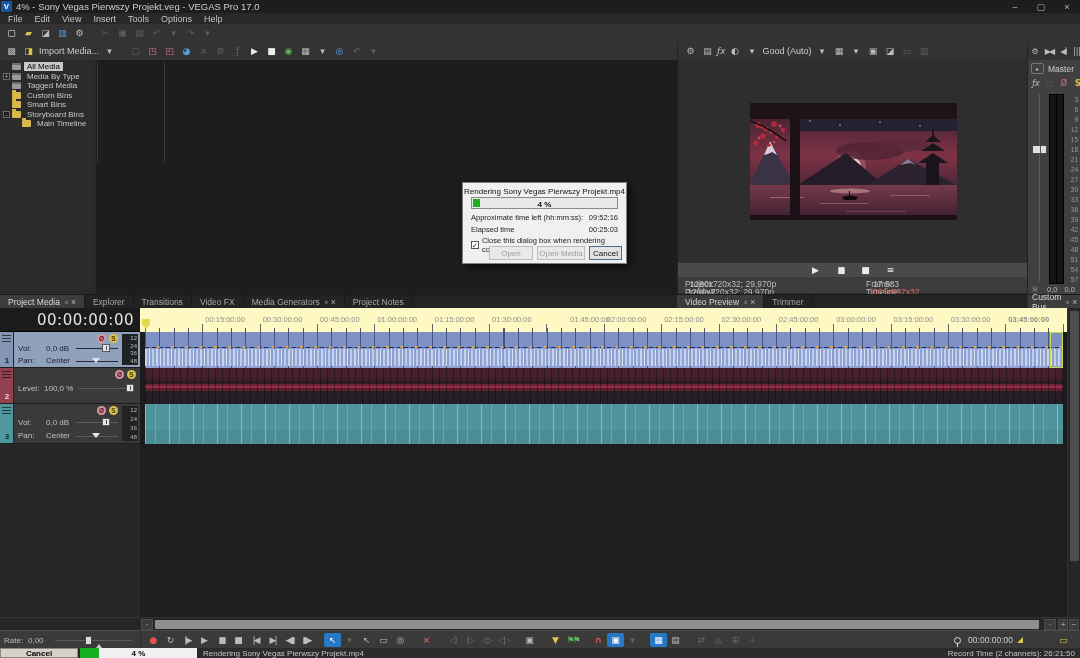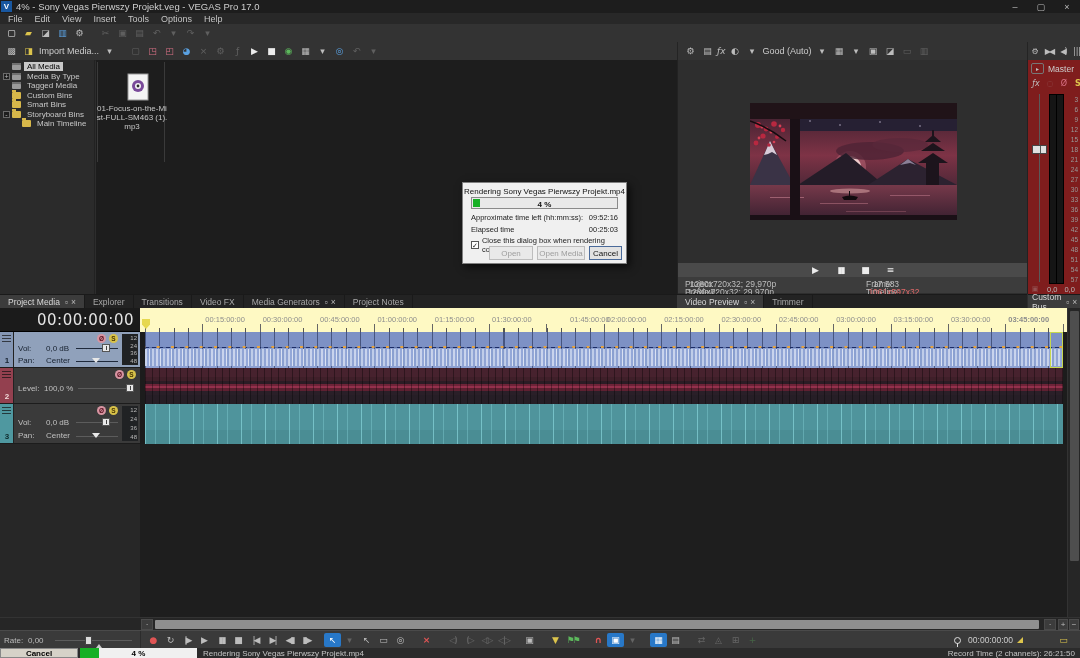--- a/index.html
+++ b/index.html
@@ -49,21 +49,21 @@
                  display:flex;align-items:center;justify-content:center;gap:8px;}
   .previnfo{position:absolute;left:0;top:217px;width:350px;height:16px;background:#3c3c3c;font-size:8.5px;}
   .previnfo span{position:absolute;white-space:nowrap;}
   
   .tabrow{background:#232323;display:flex;align-items:stretch;border-top:1px solid #1a1a1a;}
   .tab{display:flex;align-items:center;padding:0 8px;font-size:8.5px;color:#a8a8a8;border-right:1px solid #1a1a1a;}
   .tab.active{background:#3c3c3c;color:#d8d8d8;align-items:center;}
   .tab .winicons{display:none;margin-left:5px;gap:3px;color:#bbb;}
   .tab.closable .winicons{display:inline-flex;}
   
-  .master{left:1027px;top:60px;width:53px;height:234px;background:#7f1d1d;border-left:1px solid #222;font-size:8px;}
+  .master{left:1027px;top:60px;width:53px;height:234px;background:#404040;border-left:1px solid #222;font-size:8px;}
   .db{position:absolute;right:2px;width:14px;text-align:right;font-size:6.5px;color:#9a9a9a;line-height:7px;}
   
   .timebox{left:0;top:308px;width:140px;height:24px;background:#1b1b1b;border-bottom:1px solid #000;
            display:flex;align-items:center;justify-content:flex-end;padding-right:6px;box-sizing:border-box;
            font-family:"DejaVu Sans",sans-serif;font-size:15px;color:#e4e4e4;letter-spacing:.5px;}
   .ruler{left:140px;top:308px;width:927px;height:24px;background:#fef9c3;border-bottom:1px solid #111;overflow:hidden;padding-left:21px;}
   .rlabel{position:absolute;top:7px;font-size:7.5px;color:#8d8d8d;white-space:nowrap;}
   .trackhead{left:0;top:0;width:140px;box-sizing:border-box;border-bottom:1px solid #1c1c1c;font-size:8px;}
   .numcol{position:absolute;left:0;top:0;width:14px;height:100%;box-sizing:border-box;border-right:1px solid #222;}
   .grip{position:absolute;left:2px;top:3px;width:9px;height:7px;
@@ -355,29 +355,20 @@
         <span class="exp"></span>
         <span class="ticon folder"></span>
         <span class="tlabel">Main Timeline</span>
       </div>
     </div>
 
   <div class="abs medialist">
     <div class="vdiv" style="left:1px;"></div>
     <div class="vdiv" style="left:68px;"></div>
 
-    <div class="abs" style="left:4px;top:2px;width:64px;height:125px;">
-      <svg width="22" height="28" style="position:absolute;left:27px;top:11px;">
-        <rect x="1" y="1" width="20" height="26" fill="#f4f4f4" stroke="#999"></rect>
-        <circle cx="11" cy="13" r="6" fill="#7a4a9a"></circle>
-        <circle cx="11" cy="13" r="3" fill="#f4f4f4"></circle>
-        <circle cx="11" cy="13" r="1.4" fill="#2a2a2a"></circle>
-      </svg>
-      <div class="mediaitem-label" style="left:-4px;top:42px;width:72px;">01-Focus-on-the-Mist-FULL-SM463 (1).mp3</div>
-    </div>
 
   </div>
 
   <div class="abs prevpanel">
     <svg width="207" height="117" viewBox="0 0 207 117" style="position:absolute;left:72px;top:43px;">
       <defs>
         <linearGradient id="sky" x1="0" y1="0" x2="0" y2="1">
           <stop offset="0" stop-color="#4a2434"></stop>
             <stop offset=".55" stop-color="#7e3346"></stop>
             <stop offset="1" stop-color="#502838"></stop>

